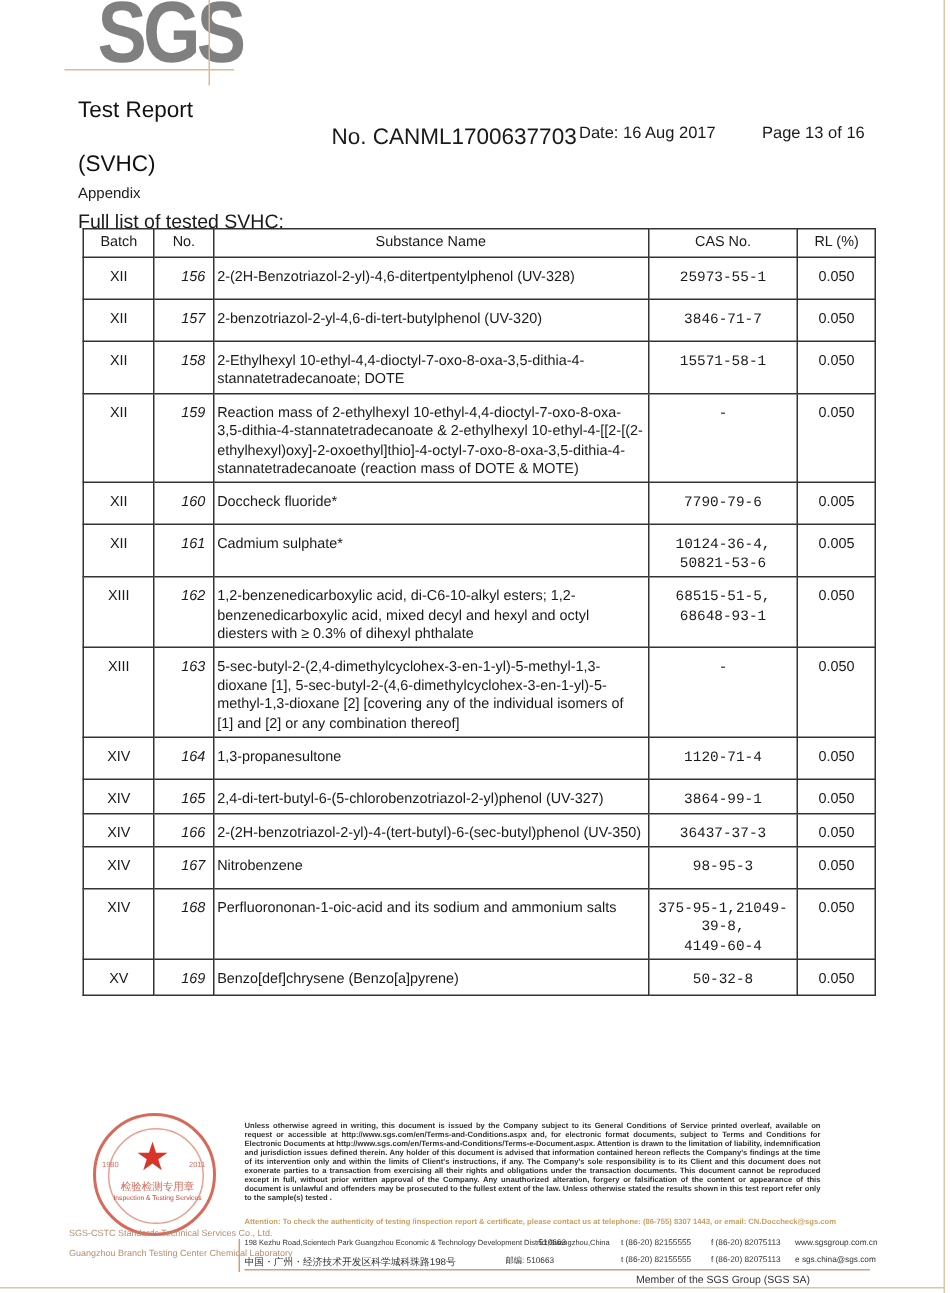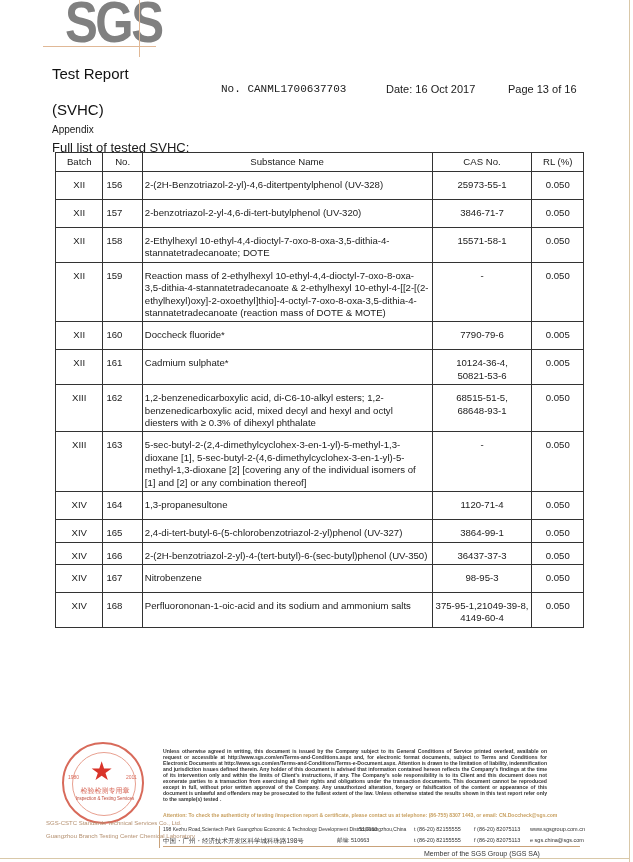--- a/index.html
+++ b/index.html
@@ -12,33 +12,33 @@
 
   
   .logo { position:absolute; left:65px; top:0; width:96px; height:50px; }
   .logo-text { position:absolute; left:0; top:-10px; font-family:"Liberation Sans", sans-serif; font-weight:bold;
     font-size:58px; letter-spacing:-3px; color:#808080; transform:scaleX(0.85); transform-origin:left top; line-height:64px; }
   .logo-hline { position:absolute; left:43px; top:46px; width:113px; height:1px; background:#e0b896; }
   .logo-vline { position:absolute; left:139px; top:0; width:1px; height:57px; background:#e0b896; }
 
   .title1 { position:absolute; left:52px; top:65px; font-size:15px; color:#111; }
   .title2 { position:absolute; left:52px; top:101px; font-size:15px; color:#111; }
-  .report-no { position:absolute; left:221px; top:83px; font-size:11px;font-family:Liberation Mono, monospace; }
+  .report-no { position:absolute; left:221px; top:83px; font-size:15px; }
   .report-date { position:absolute; left:386px; top:83px; font-size:11px; }
   .report-page { position:absolute; left:508px; top:83px; font-size:11px; }
   .appendix { position:absolute; left:52px; top:124px; font-size:10px; }
   .full-list { position:absolute; left:52px; top:140px; font-size:13px; }
 
   table.svhc { position:absolute; left:55px; top:152px; width:529px; border-collapse:collapse; font-size:9.6px; }
   table.svhc th, table.svhc td { border:1px solid #333; padding:3px 3px 2px 3px; vertical-align:top; line-height:12.4px; }
   table.svhc th { font-weight:normal; text-align:center; height:14px; vertical-align:middle; padding:2px; }
   table.svhc td.batch { width:40px; text-align:center; padding-top:7px; }
-  table.svhc td.no { width:30px; padding-right:5px; padding-top:7px; }
+  table.svhc td.no { width:30px; text-align:right; padding-right:5px; padding-top:7px;font-style:italic; }
   table.svhc td.name { width:281px; padding-left:2px; padding-top:7px; }
-  table.svhc td.cas { width:92px; text-align:center; padding-top:7px; }
+  table.svhc td.cas { width:92px; text-align:center; padding-top:7px;font-family:Liberation Mono, monospace; }
   table.svhc td.rl { width:44px; text-align:center; padding-top:7px; }
   .cas-line { display:block; }
 
   
   .stamp { position:absolute; left:62px; top:742px; width:82px; height:82px; border-radius:50%;
     border:2px solid #d86a5a; box-sizing:border-box; }
   .stamp-inner { position:absolute; left:8px; top:8px; width:62px; height:62px; border-radius:50%; border:1px solid #e8a090; }
   .stamp-star { position:absolute; left:26px; top:14px; font-size:26px; color:#d9342a; line-height:26px; }
   .stamp-cn { position:absolute; left:14px; top:42px; font-size:7px; color:#d86a5a; width:54px; text-align:center; }
   .stamp-en { position:absolute; left:8px; top:52px; font-size:4.5px; color:#c04a3a; width:66px; text-align:center; }
@@ -72,21 +72,21 @@
 
 <div class="logo">
   <div class="logo-text">SGS</div>
 </div>
 <div class="logo-hline"></div>
 <div class="logo-vline"></div>
 
 <div class="title1">Test Report</div>
 <div class="title2">(SVHC)</div>
 <div class="report-no">No. CANML1700637703</div>
-<div class="report-date">Date: 16 Oct 2017</div>
+<div class="report-date">Date: 16 Aug 2017</div>
 <div class="report-page">Page 13 of 16</div>
 
 <div class="appendix">Appendix</div>
 <div class="full-list">Full list of tested SVHC:</div>
 
 <table class="svhc">
   <thead>
     <tr>
       <th>Batch</th>
       <th>No.</th>
@@ -207,20 +207,29 @@
       <td class="rl">0.050</td>
     </tr>
     <tr>
       <td class="batch">XIV</td>
       <td class="no">168</td>
       <td class="name">Perfluorononan-1-oic-acid and its sodium and ammonium salts</td>
       <td class="cas">
         <span class="cas-line">375-95-1,21049-39-8,</span>
         <span class="cas-line">4149-60-4</span>
       </td>
+      <td class="rl">0.050</td>
+    </tr>
+    <tr>
+      <td class="batch">XV</td>
+      <td class="no">169</td>
+      <td class="name" style="height:14px">Benzo[def]chrysene (Benzo[a]pyrene)</td>
+      <td class="cas">
+          <span class="cas-line">50-32-8</span>
+        </td>
       <td class="rl">0.050</td>
     </tr>
   </tbody>
 </table>
 
 <div class="stamp">
   <div class="stamp-inner"></div>
   <div class="stamp-star">★</div>
   <div class="stamp-y1">1980</div>
   <div class="stamp-y2">2011</div>

